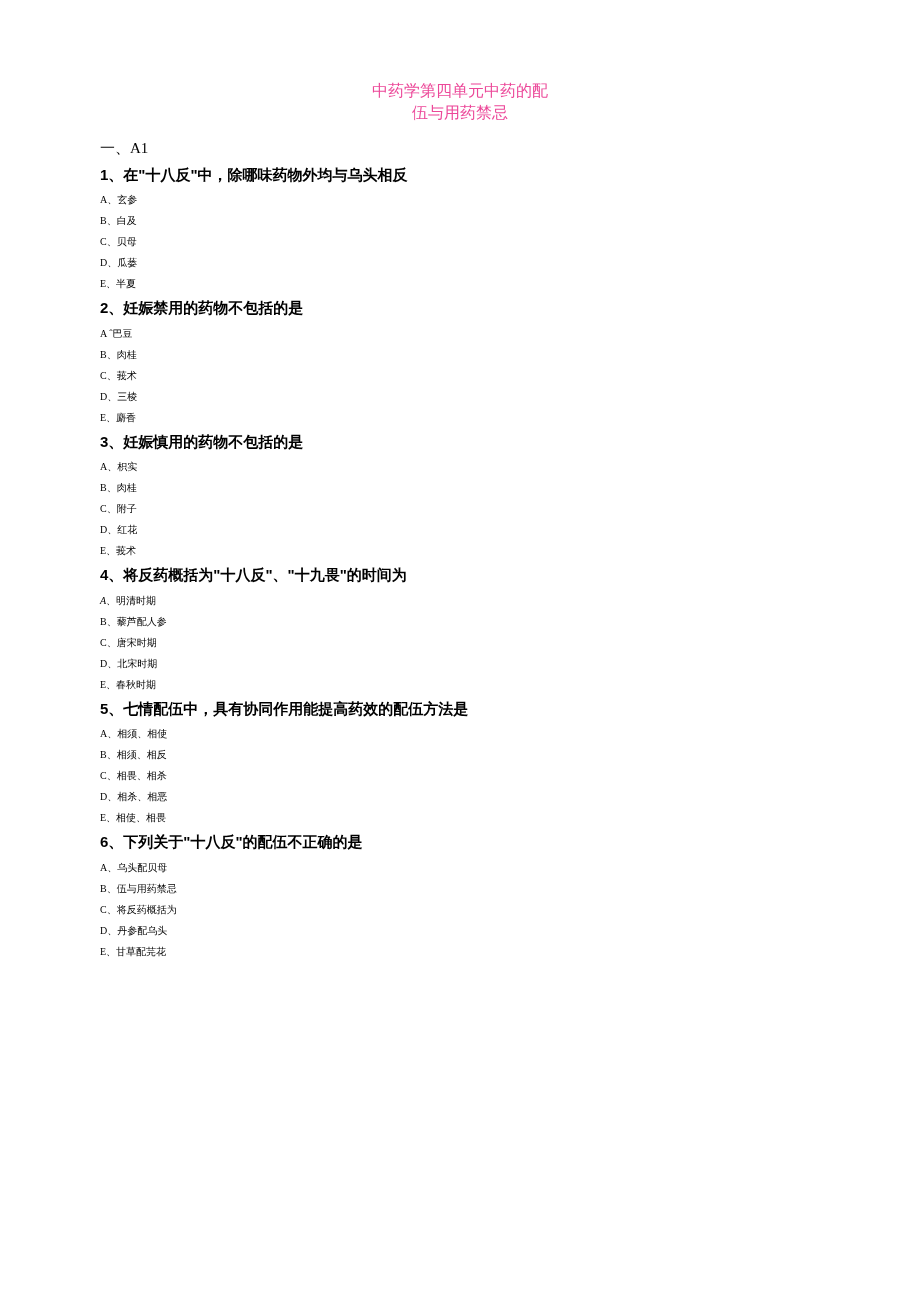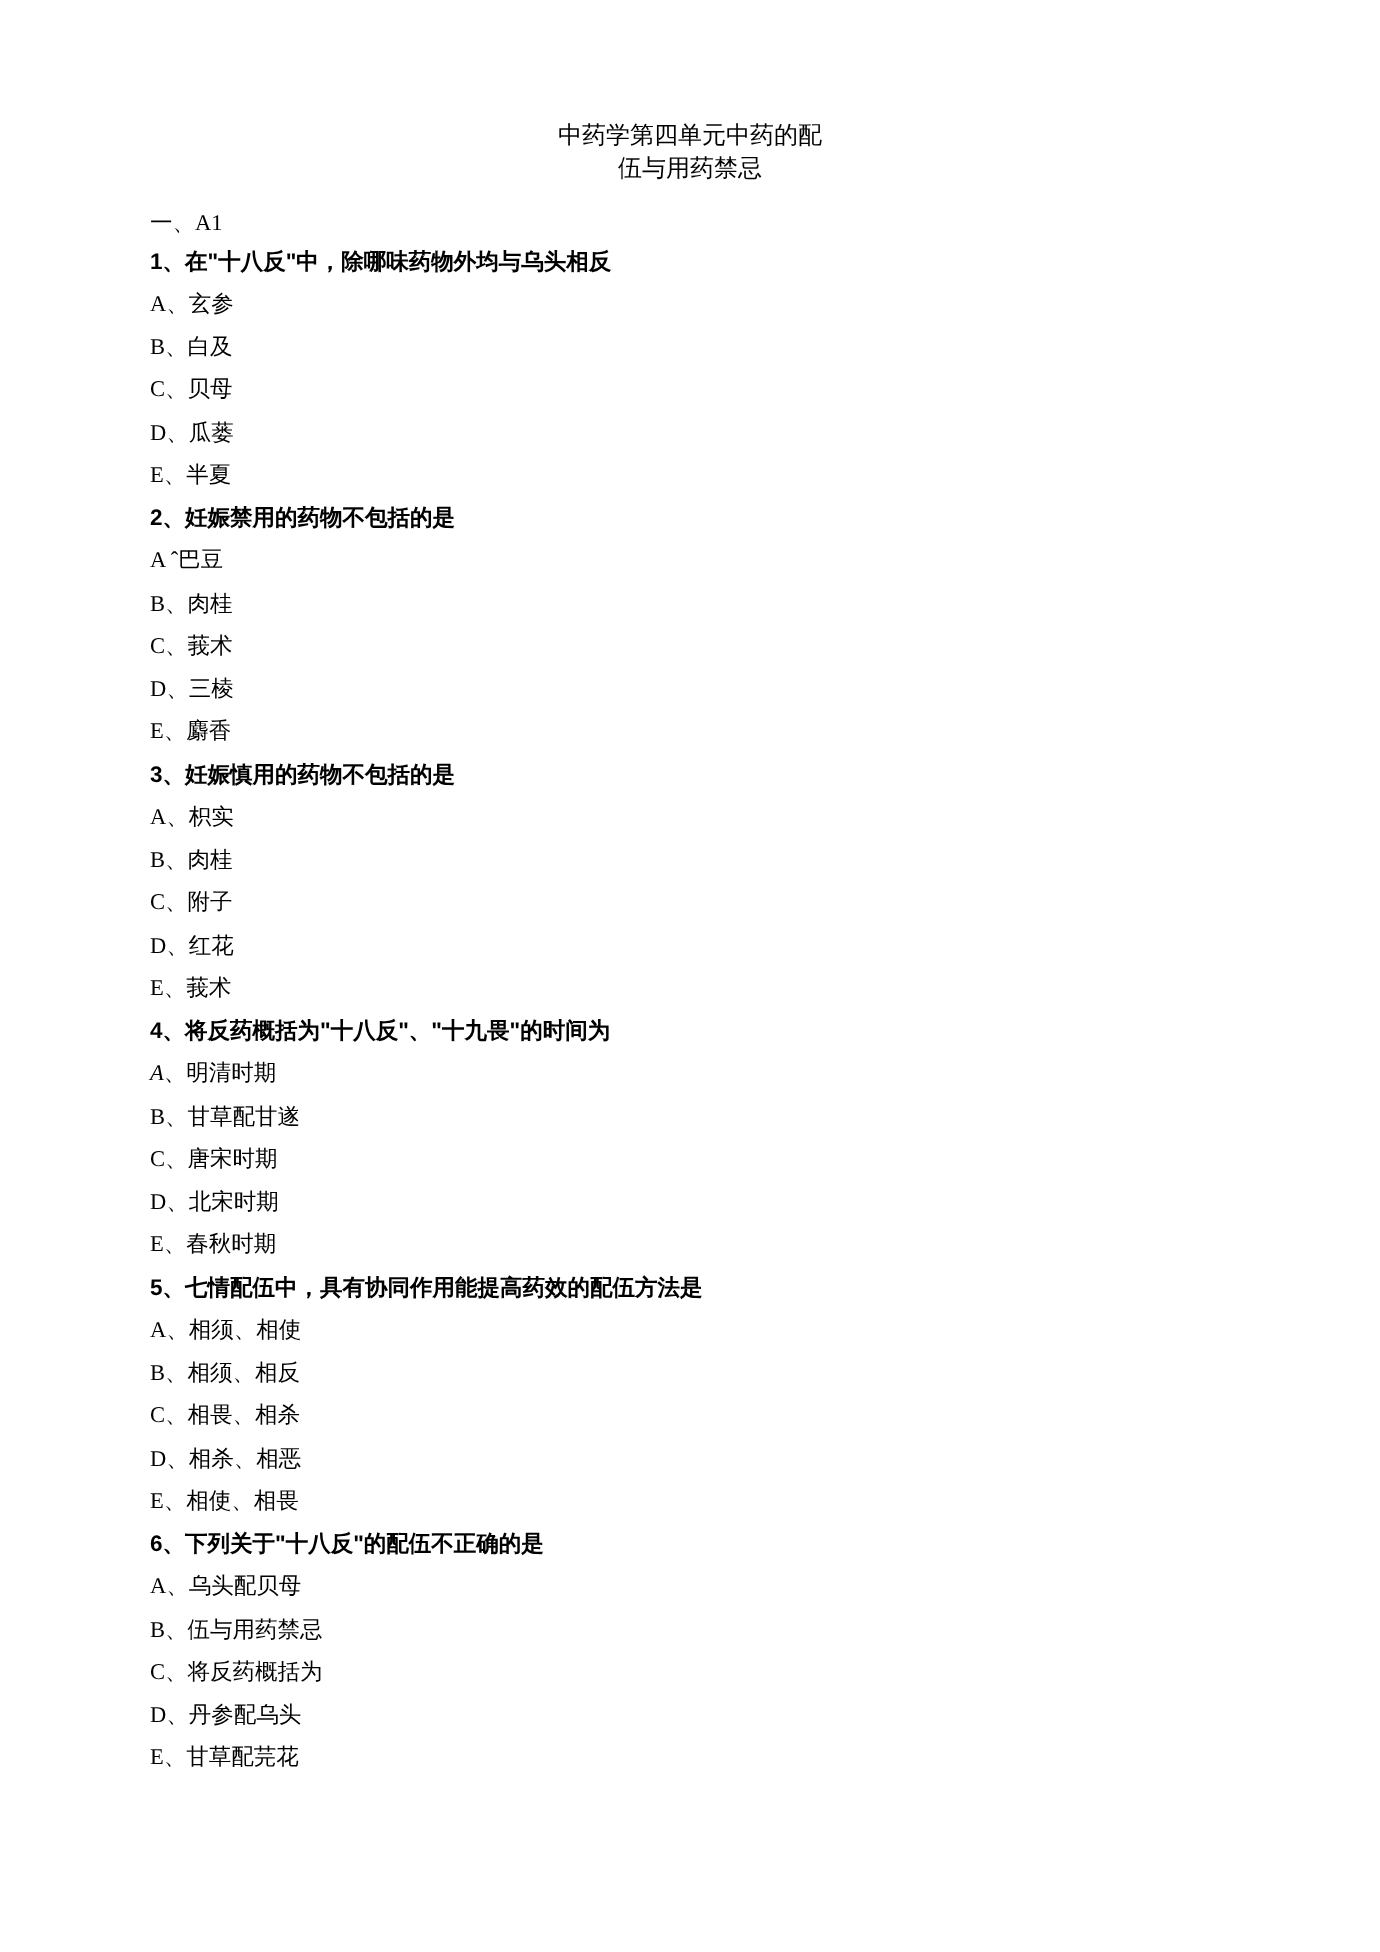--- a/index.html
+++ b/index.html
@@ -10,42 +10,42 @@
     body {
       background: #ffffff;
       font-family: "SimSun", "宋体", serif;
       width: 920px;
       min-height: 1301px;
       padding: 80px 100px 60px 100px;
       color: #000;
     }
     .title {
       text-align: center;
-      color: #000000;
+      color: #ec4899;
       font-size: 16px;
       font-family: "SimHei", "黑体", sans-serif;
       line-height: 1.4;
       margin-bottom: 14px;
     }
     .section-header {
       font-family: "SimSun", "宋体", serif;
       font-size: 15px;
       margin-bottom: 4px;
     }
     .question-stem {
       font-family: "SimHei", "黑体", sans-serif;
       font-weight: bold;
       font-size: 15px;
       margin-top: 6px;
       margin-bottom: 6px;
       line-height: 1.5;
     }
     .option {
       font-family: "SimSun", "宋体", serif;
-      font-size: 15px;
+      font-size: 10px;
       margin-bottom: 6px;
       line-height: 1.5;
     }
     .opt-a-italic {
       font-style: italic;
       font-family: "Times New Roman", serif;
     }
   </style>
 </head>
 <body>
@@ -73,21 +73,21 @@
 
 <div class="question-stem">3、妊娠慎用的药物不包括的是</div>
 <div class="option">A、枳实</div>
 <div class="option">B、肉桂</div>
 <div class="option">C、附子</div>
 <div class="option">D、红花</div>
 <div class="option">E、莪术</div>
 
 <div class="question-stem q4-stem">4、将反药概括为"十八反"、"十九畏"的时间为</div>
 <div class="option"><span class="opt-a-italic">A</span><span>、明清时期</span></div>
-<div class="option">B、甘草配甘遂</div>
+<div class="option">B、藜芦配人参</div>
 <div class="option">C、唐宋时期</div>
 <div class="option">D、北宋时期</div>
 <div class="option">E、春秋时期</div>
 
 <div class="question-stem">5、七情配伍中，具有协同作用能提高药效的配伍方法是</div>
 <div class="option">A、相须、相使</div>
 <div class="option">B、相须、相反</div>
 <div class="option">C、相畏、相杀</div>
 <div class="option">D、相杀、相恶</div>
 <div class="option">E、相使、相畏</div>

